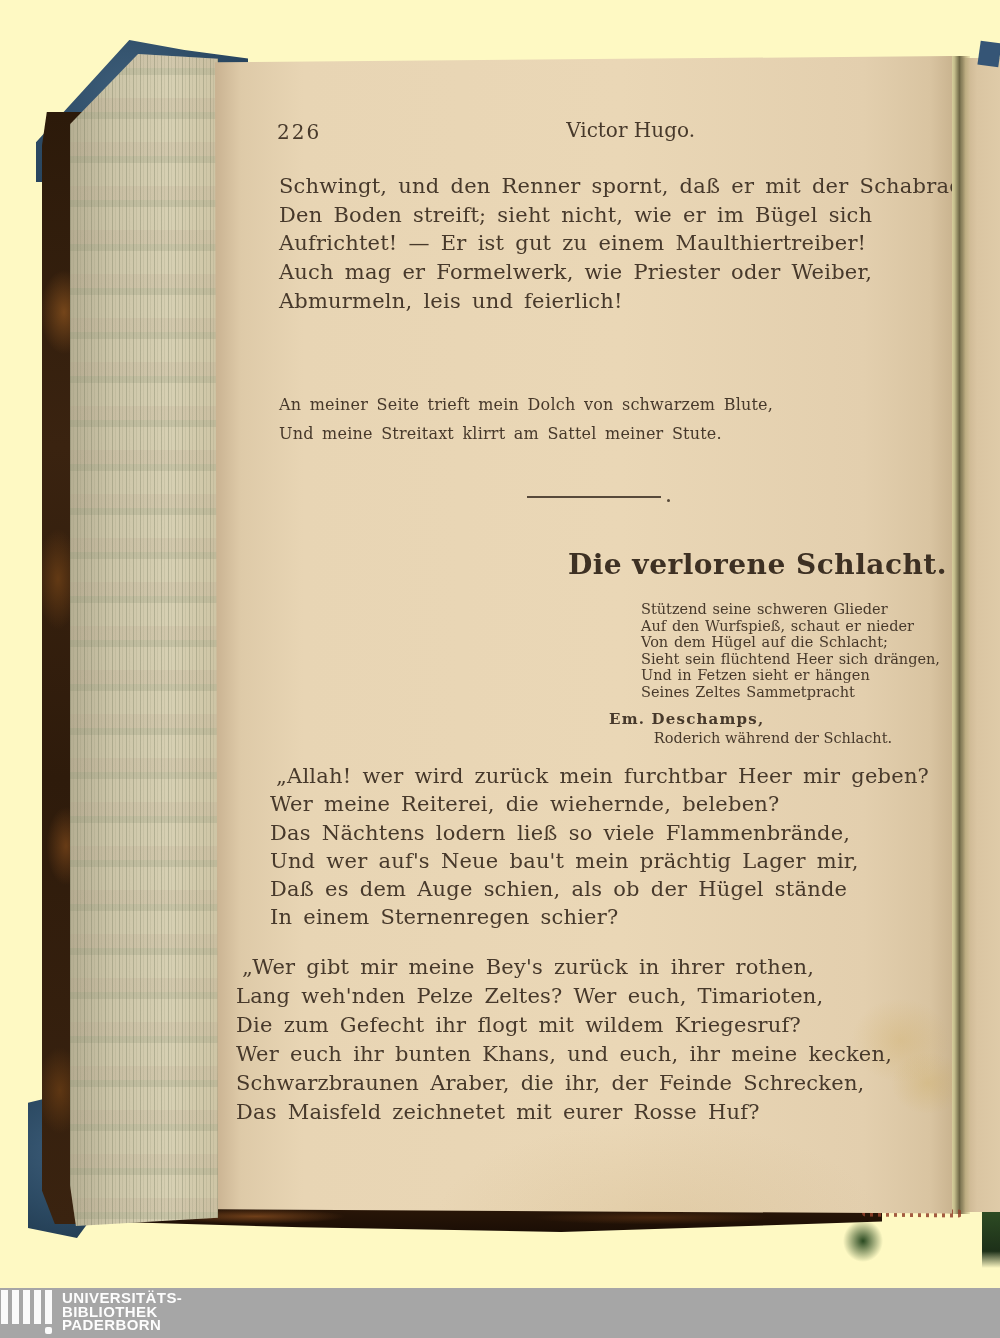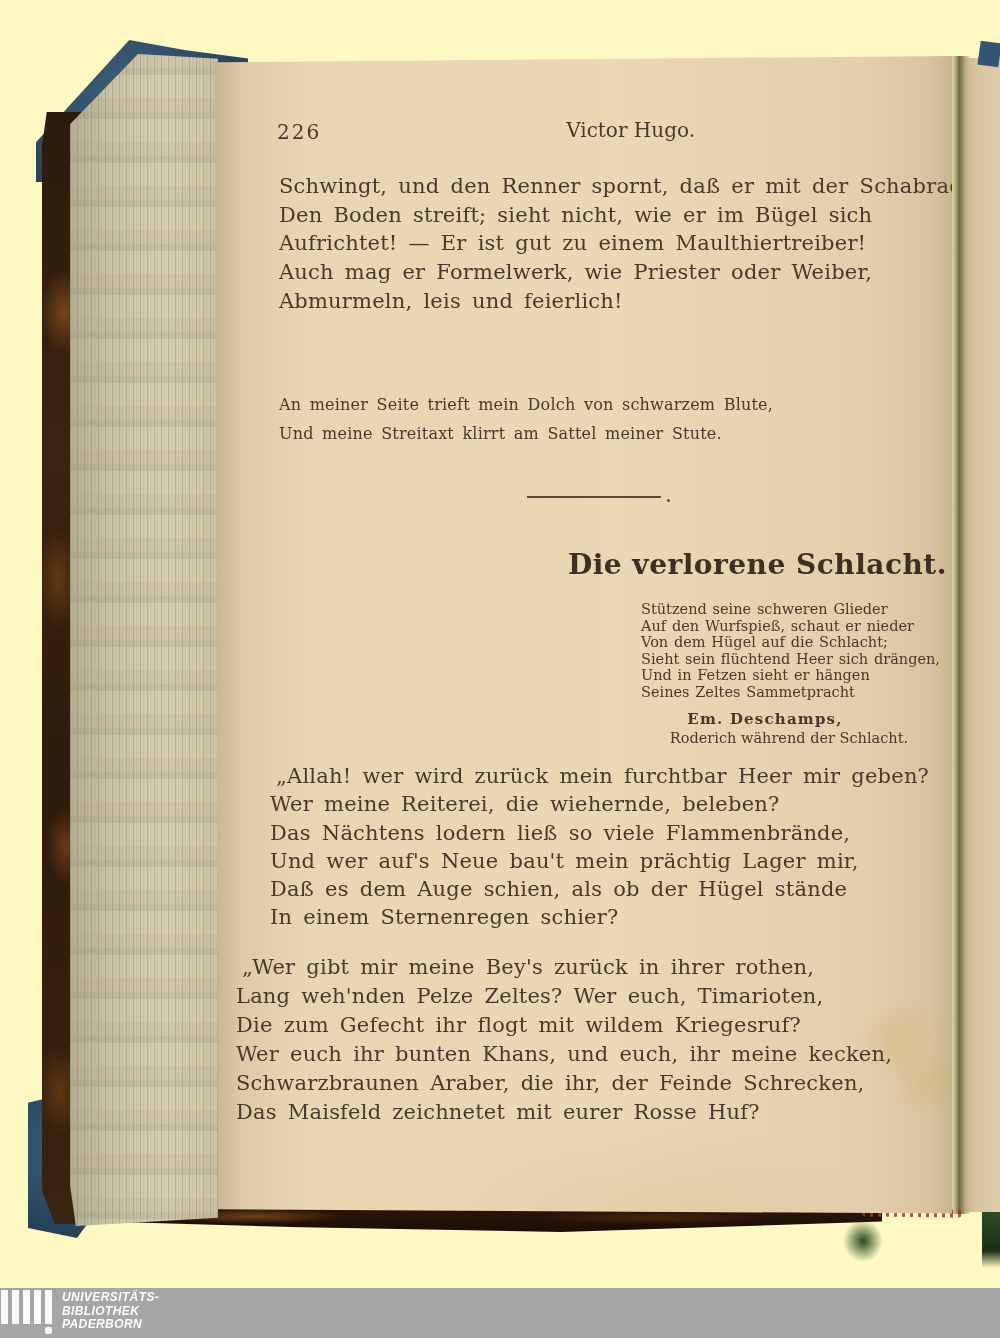--- a/index.html
+++ b/index.html
@@ -59,37 +59,37 @@
   .run-head{position:absolute;left:330px;top:62px;width:150px;text-align:right;font-size:20px;}
   .stanza{position:absolute;white-space:nowrap;word-spacing:.20em;letter-spacing:.2px;}
   .st-a{left:64px;top:116px;font-size:21px;line-height:28.7px;}
   .st-b{left:64px;top:334px;font-size:16px;line-height:29px;}
   .divider{position:absolute;left:312px;top:440px;width:134px;height:2px;background:#57493a;}
   .divider-dot{position:absolute;left:452px;top:443px;width:3px;height:3px;background:#57493a;border-radius:50%;}
   .poem-title{position:absolute;left:32px;top:492px;width:700px;text-align:right;
     font-size:28px;font-weight:bold;color:#3d3023;letter-spacing:.5px;}
   .epigraph{position:absolute;left:394px;top:545px;font-size:14.5px;line-height:16.6px;
     white-space:nowrap;word-spacing:.08em;margin-left:32px;}
-  .attr-author{position:absolute;left:394px;top:654px;width:312px;text-align:center;
+  .attr-author{position:absolute;left:394px;top:654px;width:312px;text-align:left;
     font-weight:bold;font-size:15px;letter-spacing:1.2px;white-space:nowrap;}
-  .attr-source{position:absolute;left:418px;top:674px;width:312px;text-align:center;
+  .attr-source{position:absolute;left:402px;top:674px;width:312px;text-align:center;
     font-size:14.5px;white-space:nowrap;}
   .st-c{left:55px;top:706px;font-size:21px;line-height:28.3px;}
   .st-d{left:21px;top:897px;font-size:21px;line-height:29px;}
   .st-c .line:first-child,.st-d .line:first-child{margin-left:6px;}
   .stain{position:absolute;left:676px;top:996px;width:74px;height:62px;border-radius:50%;
     background:radial-gradient(closest-side,rgba(198,158,58,.22),rgba(0,0,0,0));}
   
   .banner{position:absolute;left:0;top:1288px;width:1000px;height:50px;background:#a6a6a6;}
   .bars{position:absolute;left:1px;top:2px;height:40px;}
   .bars .bar{display:inline-block;width:7px;height:34px;margin-right:4px;background:#fafafa;vertical-align:top;}
   .bar-dot{position:absolute;left:45px;top:39px;width:7px;height:7px;background:#fafafa;border-radius:2px;}
   .banner-text{position:absolute;left:62px;top:3px;color:#fdfdfd;
-    font-family:"Liberation Sans",sans-serif;font-weight:bold;font-size:12px;
-    line-height:13.5px;letter-spacing:.4px;font-style:italic;}
+    font-family:"Liberation Sans",sans-serif;font-weight:bold;font-size:15px;
+    line-height:13.5px;letter-spacing:.4px;}
 </style>
 </head>
 <body>
 
 <div class="scene">
 
   <div class="cover-blue-top"></div>
   <div class="cover-blue-bottom"></div>
   <div class="cover-brown"></div>
   <div class="under-edge"></div>

